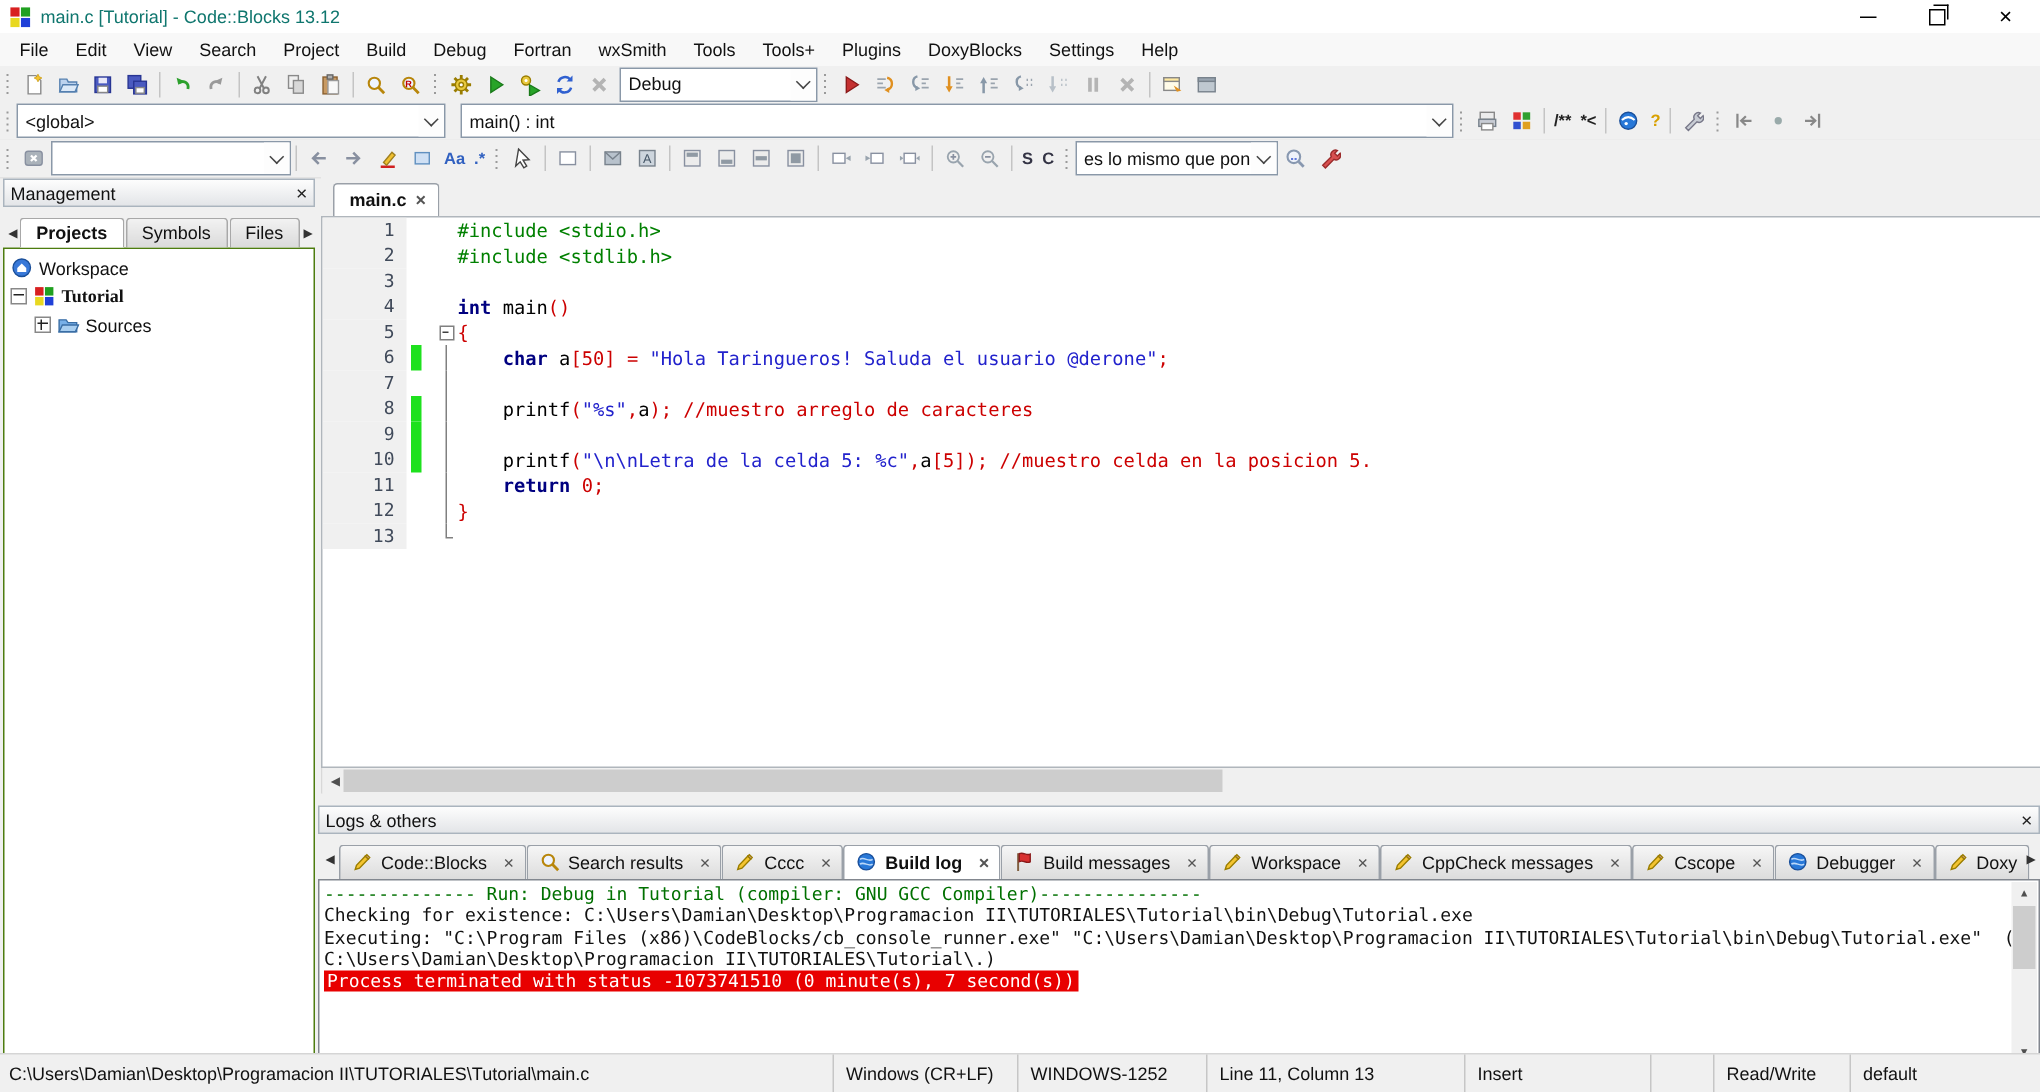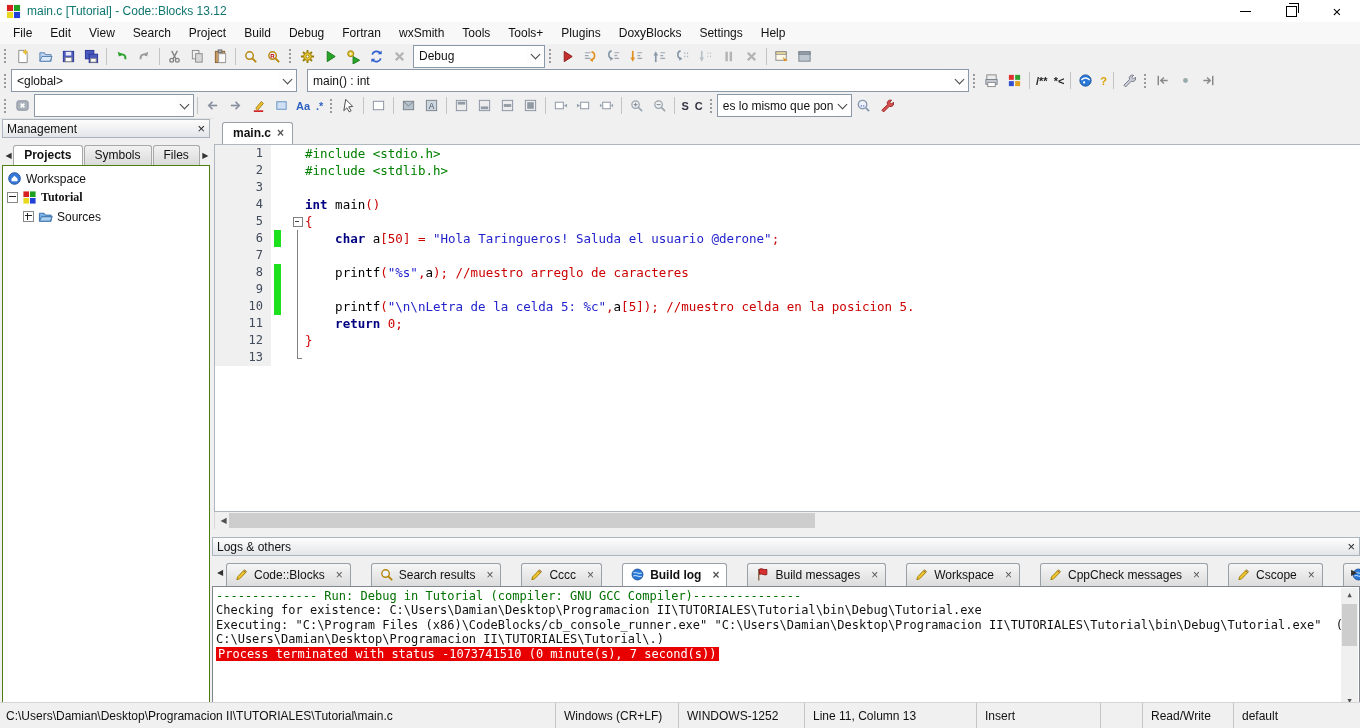--- a/index.html
+++ b/index.html
@@ -76,21 +76,21 @@
   
   #hscroll{height:17px;background:#f0f0f0;position:relative;border-left:1px solid #d8d8d8;}
   .sarrow{position:absolute;top:0;width:17px;height:17px;display:flex;align-items:center;justify-content:center;font-size:8px;color:#505050;background:#f0f0f0;}
   #hs-left{left:0;}#hs-right{right:0;}
   #hthumb{position:absolute;left:14px;top:1px;width:586px;height:15px;background:#cdcdcd;}
   
   #logs{position:absolute;left:212px;top:537px;width:1148px;height:166px;background:#f0f0f0;}
   #logtabs{height:28px;display:flex;align-items:flex-end;padding:2px 0 0 14px;position:relative;background:#f0f0f0;}
   #logtabs .tabscroll.left{position:absolute;left:2px;bottom:4px;}
   #logtabs .tabscroll.right{position:absolute;right:0px;bottom:4px;}
-  .btab{display:flex;align-items:center;gap:5px;padding:3px 7px 4px 7px;border:1px solid #9aa0a8;border-bottom:none;border-radius:3px 3px 0 0;background:linear-gradient(#f6f6f6,#dcdcdc);margin-right:20px;white-space:nowrap;}
+  .btab{display:flex;align-items:center;gap:5px;padding:3px 7px 4px 7px;border:1px solid #9aa0a8;border-bottom:none;border-radius:3px 3px 0 0;background:linear-gradient(#f6f6f6,#dcdcdc);margin-right:0;white-space:nowrap;}
   .btab.active{background:#fff;font-weight:bold;}
   .btab .bx{color:#555;margin-left:6px;}
   #logbody{position:relative;height:121px;background:#fff;border:1px solid #82878f;
            font-family:"DejaVu Sans Mono","Liberation Mono",monospace;font-size:12px;line-height:14.4px;
            padding:2px 20px 0 3px;overflow:hidden;}
   .logline{white-space:pre;}
   .logline.header{color:#007000;}
   .logline.error{color:#fff;}
   .logline.error span{background:#e80000;display:inline-block;padding:0 2px;}
   #vscroll{position:absolute;right:1px;top:1px;bottom:1px;width:17px;background:#f0f0f0;}

